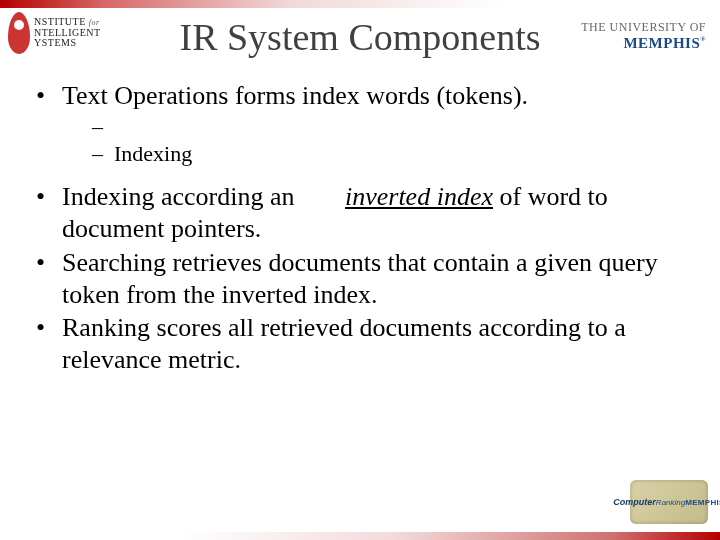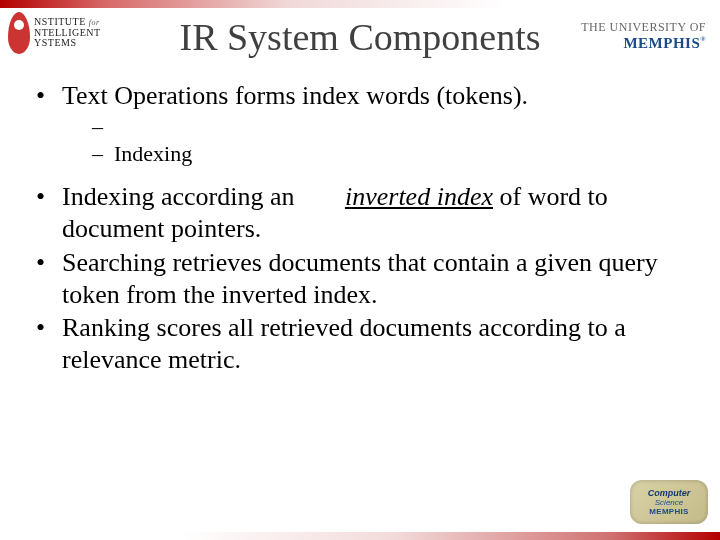--- a/index.html
+++ b/index.html
@@ -101,25 +101,25 @@
   }
   .underline { text-decoration: underline; margin-left: 44px; }
   .italic { font-style: italic; }
 
   .footer-logo {
     position: absolute;
     right: 12px;
     bottom: 16px;
     width: 78px;
     height: 44px;
-    border-radius: 12px;
+    border-radius: 6px;
     background: linear-gradient(135deg, #d9d2a8, #c4bb88);
     box-shadow: inset 0 0 4px rgba(0,0,0,0.25);
     display: flex;
-    flex-direction: column;
+    flex-direction: row;
     align-items: center;
     justify-content: center;
     font-family: Arial, sans-serif;
   }
   .footer-logo .l1 { font-size: 9px; font-weight: bold; color: #123a6b; font-style: italic;}
   .footer-logo .l2 { font-size: 8px; color: #1a4a8a; font-style: italic;}
   .footer-logo .l3 { font-size: 8px; font-weight: bold; color: #1a4a8a; letter-spacing:0.3px;}
 
   .bottom-accent {
     position: absolute;
@@ -178,17 +178,17 @@
 
   <div class="bullet-l1">
     <div class="mark">•</div>
     <div class="body">Ranking scores all retrieved documents according to a relevance metric.</div>
   </div>
 
 </div>
 
 <div class="footer-logo">
   <div class="l1">Computer</div>
-  <div class="l2">Science</div>
+  <div class="l2">Ranking</div>
   <div class="l3">MEMPHIS</div>
 </div>
 
 <div class="bottom-accent"></div>
 
 </body></html>

